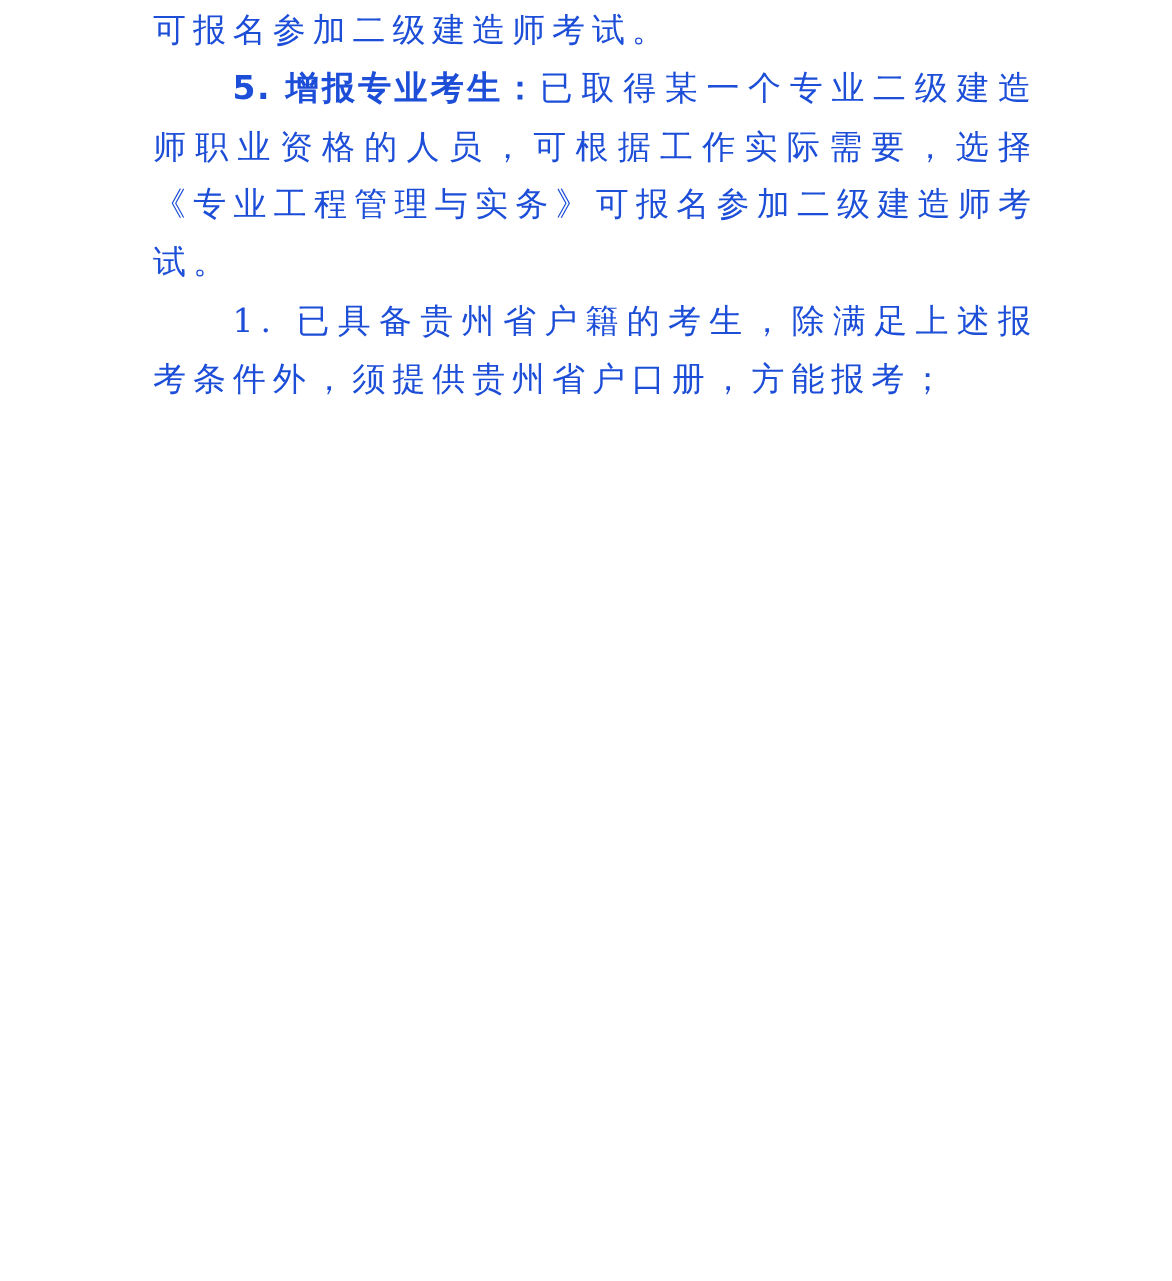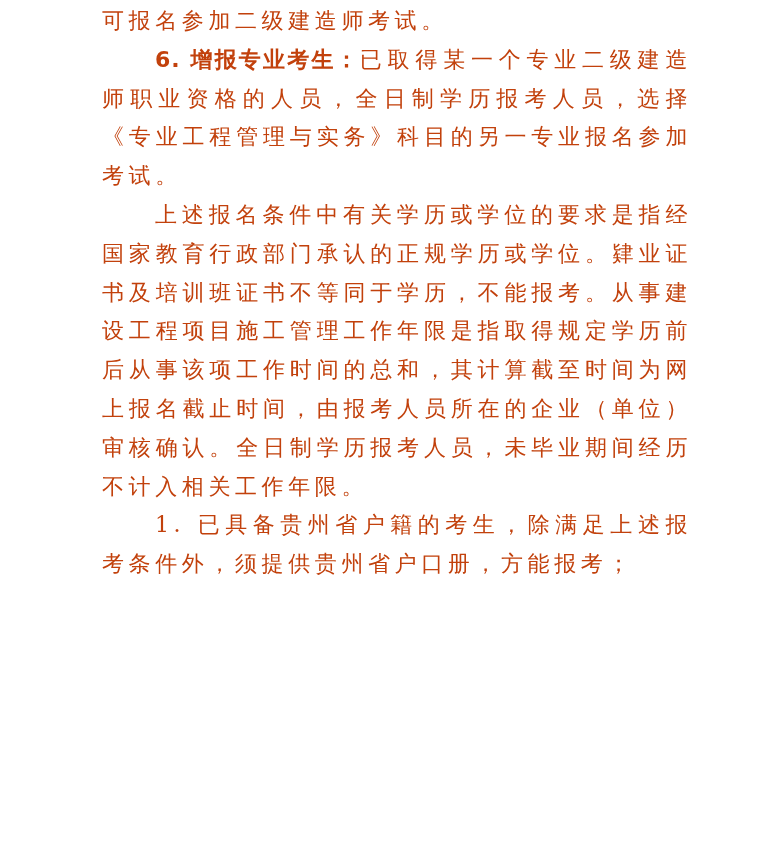--- a/index.html
+++ b/index.html
@@ -14,21 +14,21 @@
     position: relative;
   }
   .page {
     position: absolute;
     left: 102px;
     top: 2px;
     width: 590px;
     font-family: "DejaVu Serif", "Liberation Serif", serif;
     font-size: 22px;
     line-height: 38.8px;
-    color: #c2410c;
+    color: #1d4ed8;
     letter-spacing: 4.6px;
   }
   .para {
     margin: 0;
     padding: 0;
     text-align: justify;
     text-align-last: left;
     word-break: break-all;
   }
   .indent {
@@ -39,20 +39,19 @@
     font-family: "DejaVu Sans", "Liberation Sans", sans-serif;
     letter-spacing: 1px;
   }
 </style>
 </head>
 <body>
 
 <div class="page">
   <p class="para">可报名参加二级建造师考试。</p>
 
-  <p class="para indent"><span class="bold">6. 增报专业考生：</span><span>已取得某一个专业二级建造师职业资格的人员，全日制学历报考人员，选择《专业工程管理与实务》科目的另一专业报名参加考试。</span></p>
+  <p class="para indent"><span class="bold">5. 增报专业考生：</span><span>已取得某一个专业二级建造师职业资格的人员，可根据工作实际需要，选择《专业工程管理与实务》可报名参加二级建造师考试。</span></p>
 
-  <p class="para indent">上述报名条件中有关学历或学位的要求是指经国家教育行政部门承认的正规学历或学位。肄业证书及培训班证书不等同于学历，不能报考。从事建设工程项目施工管理工作年限是指取得规定学历前后从事该项工作时间的总和，其计算截至时间为网上报名截止时间，由报考人员所在的企业（单位）审核确认。全日制学历报考人员，未毕业期间经历不计入相关工作年限。</p>
 
 
   <p class="para indent">1. 已具备贵州省户籍的考生，除满足上述报考条件外，须提供贵州省户口册，方能报考；</p>
 
 </div>
 
 </body></html>

